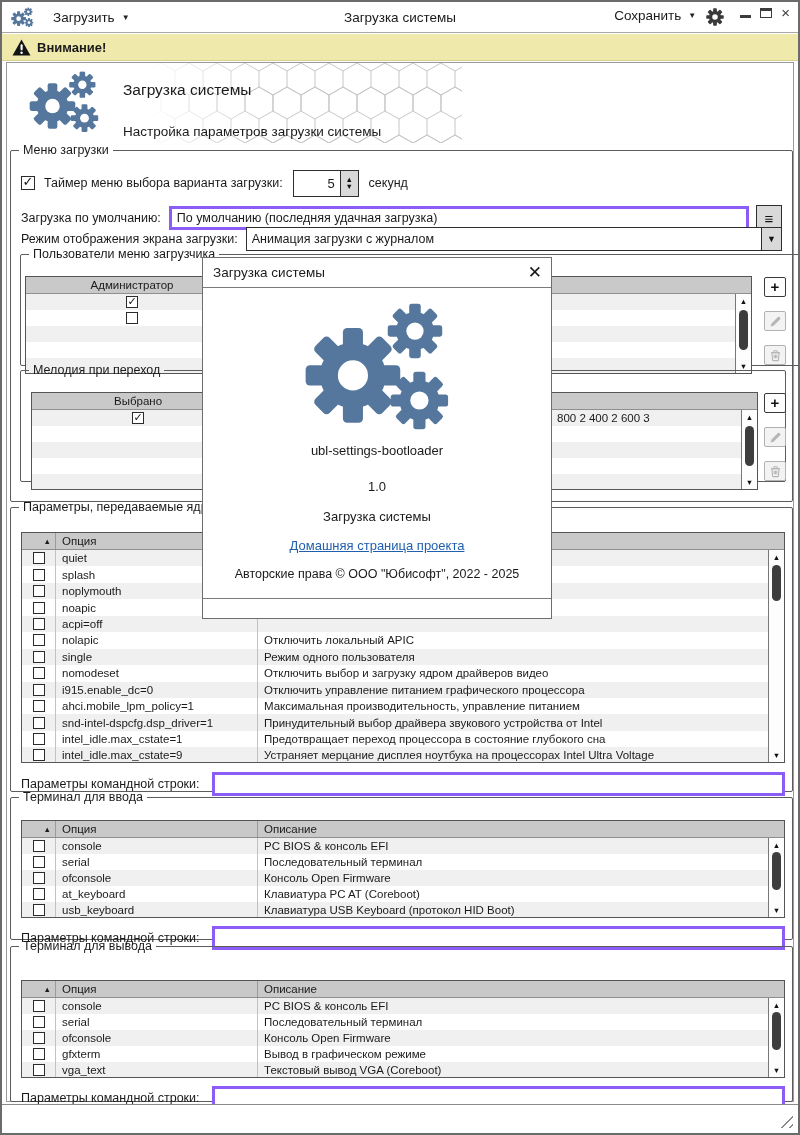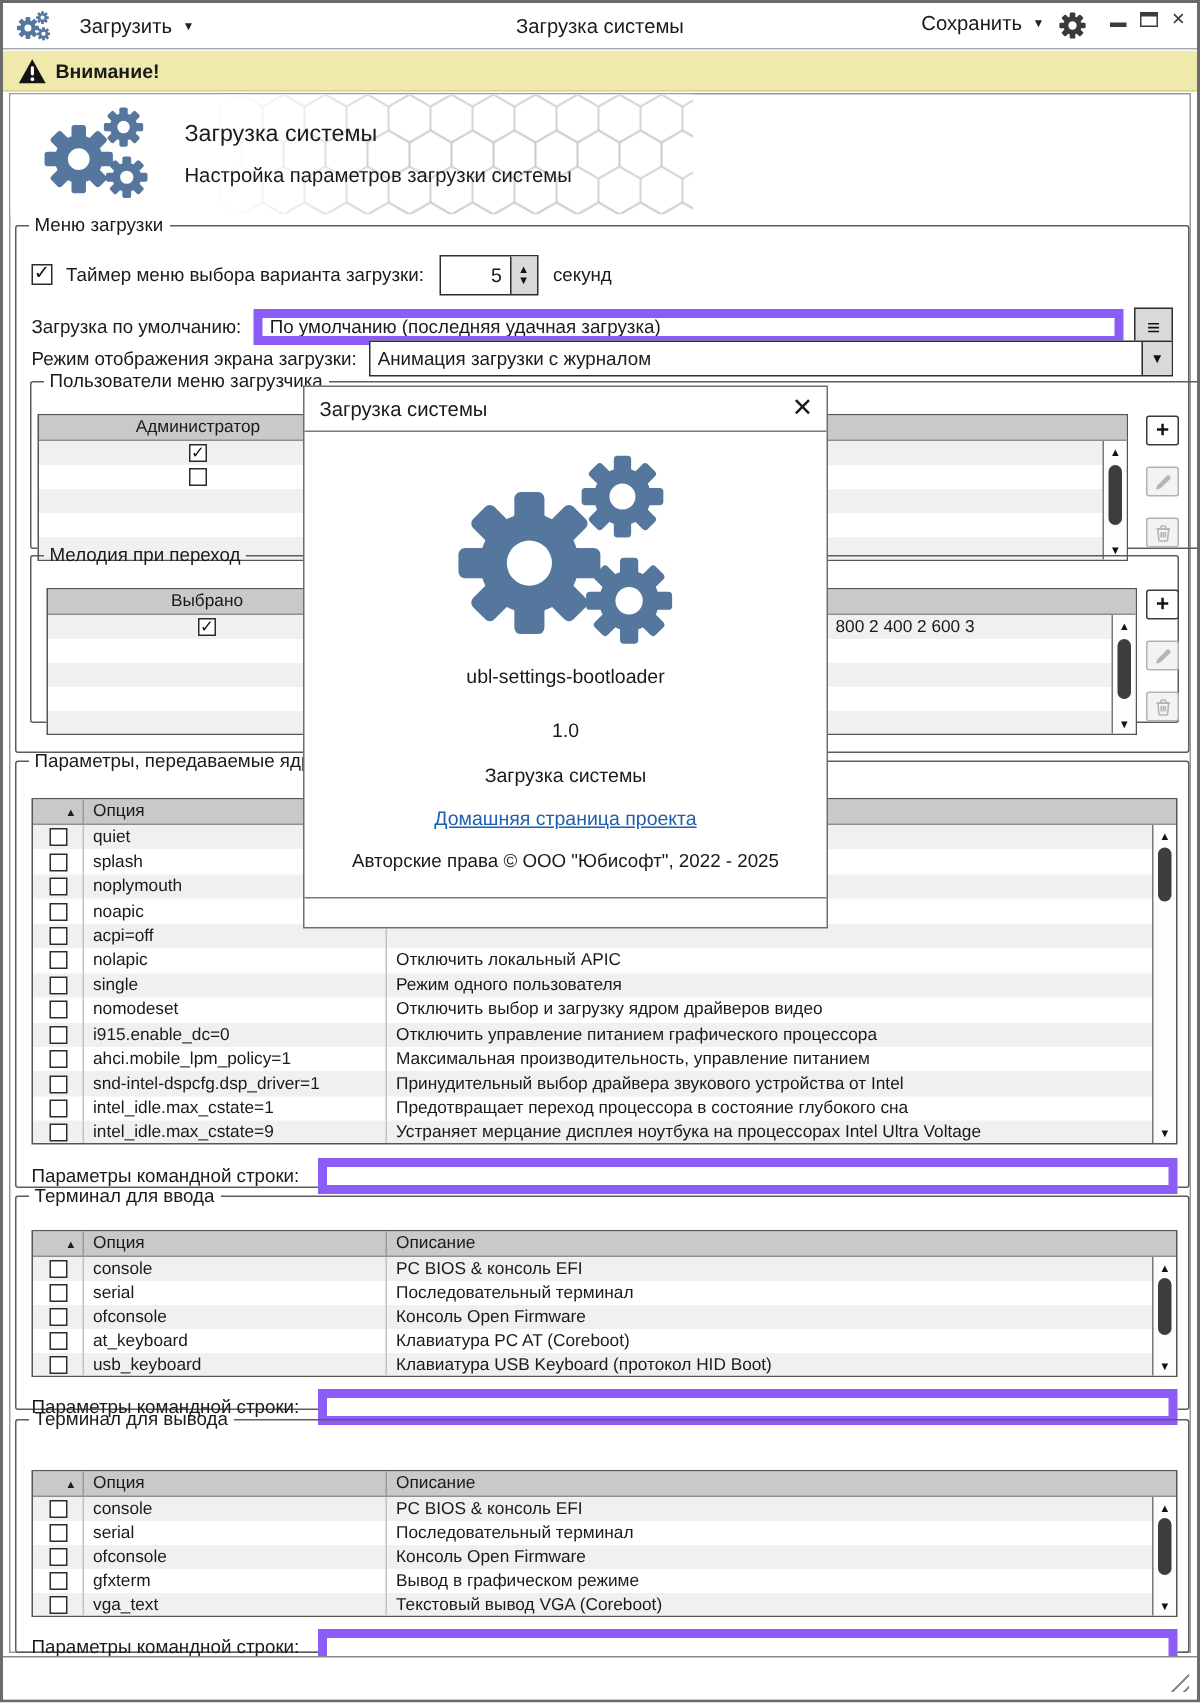--- a/index.html
+++ b/index.html
@@ -26,21 +26,21 @@
 
   
   .frame{position:absolute;left:4px;right:4px;top:60px;bottom:31px;border:1px solid #9a9a9a;background:#fff;}
 
   
   .hero{position:absolute;left:5px;top:61px;width:455px;height:80px;background:#fff;overflow:hidden;}
   .hexbg{position:absolute;left:140px;top:0;width:315px;height:80px;}
   .hexfade{position:absolute;left:140px;top:0;width:120px;height:80px;background:linear-gradient(90deg,#fff 0,rgba(255,255,255,0) 100%);}
   .hero-logo{position:absolute;left:22px;top:8px;width:74px;height:63px;color:#55779d;}
   .hero-title{position:absolute;left:116px;top:18px;font-size:15.5px;}
-  .hero-sub{position:absolute;left:116px;top:46px;font-size:13.5px;}
+  .hero-sub{position:absolute;left:116px;top:61px;font-size:13.5px;}
 
   
   fieldset{position:absolute;border:1px solid #5c5c5c;border-radius:2px;margin:0;padding:0;background:transparent;}
   legend{font-size:12.5px;margin-left:8px;padding:0 4px;}
   .fs-menu{left:8px;top:141px;width:783px;height:359px;}
   .fs-users{left:18px;top:245px;width:780px;height:119px;}
   .fs-melody{left:18px;top:361px;width:766px;height:119px;}
   .fs-kernel{left:8px;top:498px;width:783px;height:292px;}
   .fs-termin{left:8px;top:788px;width:783px;height:150px;}
   .fs-termout{left:8px;top:937px;width:783px;height:163px;}
@@ -52,21 +52,21 @@
   .lbl{font-size:12.5px;white-space:nowrap;text-align:right;}
   .cb{display:inline-flex;width:14px;height:14px;border:1.4px solid #2b2b2b;background:#fff;align-items:center;justify-content:center;flex:0 0 auto;}
   .cb.on::after{content:"\2713";font-size:13px;font-weight:700;margin-top:-3px;color:#111;}
   .cb.sm{width:12px;height:12px;border-width:1.2px;}
   .cb.sm.on::after{font-size:11px;margin-top:-2px;}
   .cb.hid{visibility:hidden;}
   .spin{display:flex;margin-left:10px;border:1px solid #2e2e2e;height:27px;background:#fff;}
   .spin-val{width:46px;display:flex;align-items:center;justify-content:flex-end;padding-right:5px;font-size:13px;}
   .spin-btns{width:18px;border-left:1px solid #2e2e2e;background:#d9d9d9;display:flex;flex-direction:column;align-items:center;justify-content:center;font-size:7.5px;line-height:7px;color:#111;}
   .unit{margin-left:10px;}
-  .tinput{flex:1;border:6px solid #8b5cf6;height:24px;font-size:12.5px;padding:0 5px;background:#fff;display:flex;align-items:center;white-space:nowrap;overflow:hidden;}
+  .tinput{flex:1;border:3px solid #8b5cf6;height:24px;font-size:12.5px;padding:0 5px;background:#fff;display:flex;align-items:center;white-space:nowrap;overflow:hidden;}
   .row-default .tinput{margin-left:8px;}
   .sqbtn{width:26px;height:26px;margin-left:7px;border:1px solid #2e2e2e;background:#d9d9d9;display:flex;align-items:center;justify-content:center;font-size:15px;color:#111;flex:0 0 auto;}
   .combo{flex:1;margin-left:8px;border:1px solid #2e2e2e;height:24px;background:#fff;display:flex;align-items:stretch;}
   .combo-val{flex:1;display:flex;align-items:center;padding-left:5px;font-size:12.5px;}
   .combo-arrow{width:20px;border-left:1px solid #2e2e2e;background:#d9d9d9;display:flex;align-items:center;justify-content:center;font-size:9px;color:#111;}
 
   
   .tbl{position:absolute;border:1px solid #555;background:#fff;}
   .thead{height:17px;background:#c9c9c9;display:flex;border-bottom:1px solid #8f8f8f;font-size:11.5px;align-items:stretch;}
   .hc{display:flex;align-items:center;border-right:1px solid #9a9a9a;}

